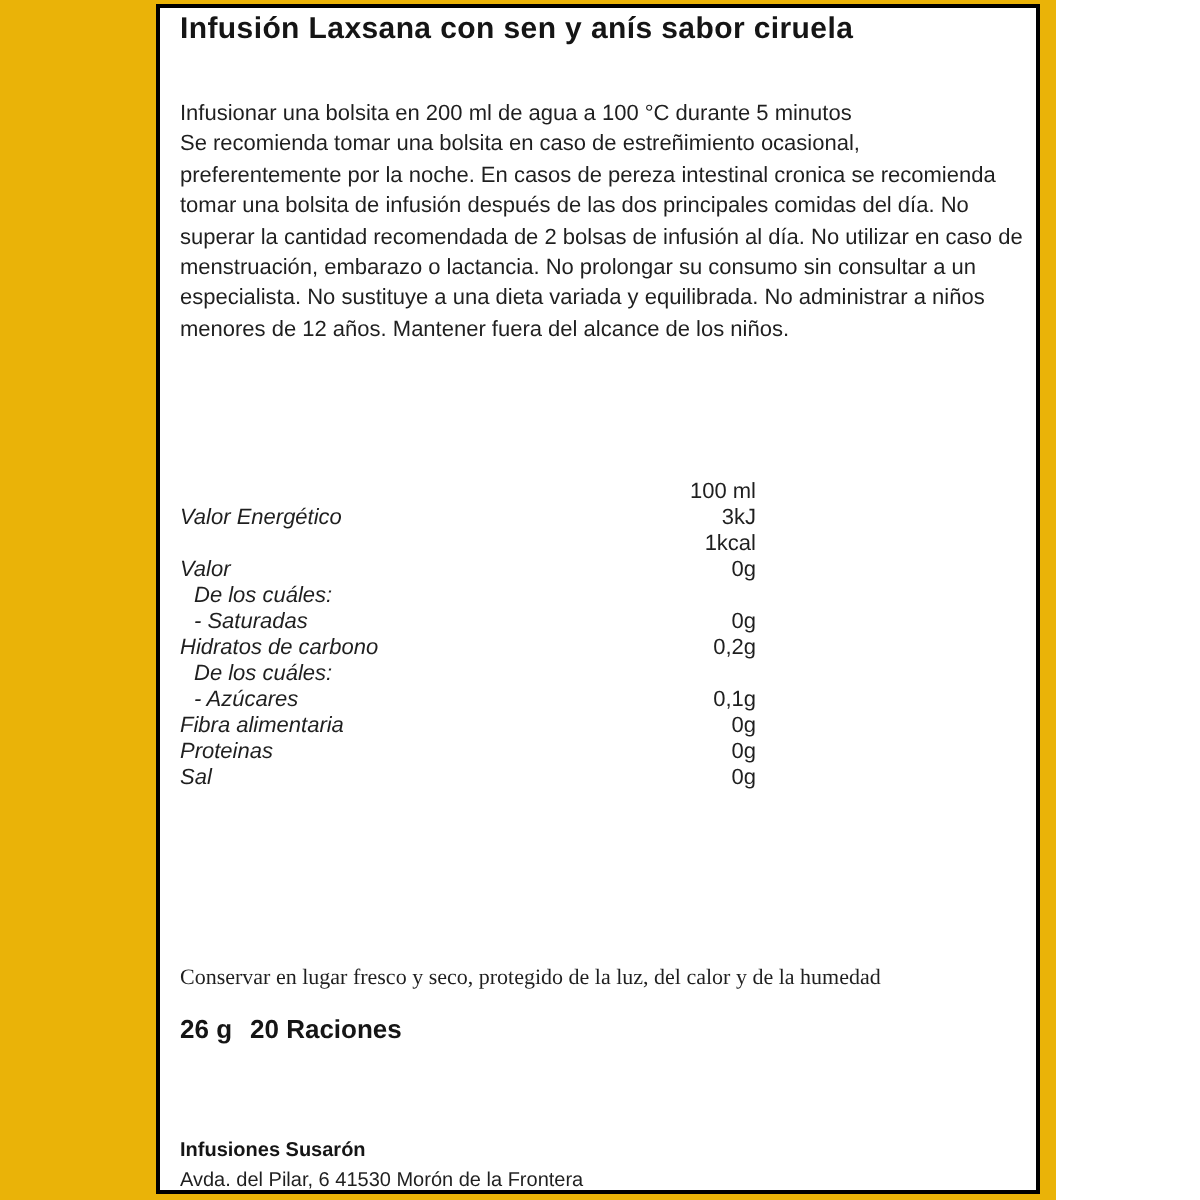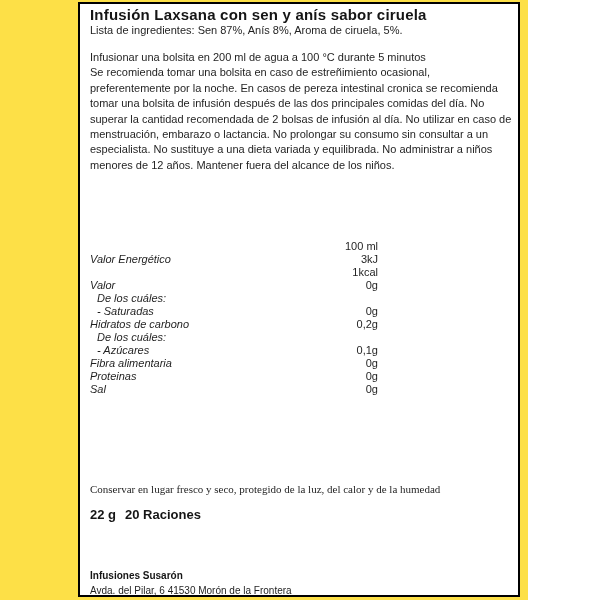--- a/index.html
+++ b/index.html
@@ -9,21 +9,21 @@
     width: 600px;
     height: 600px;
     font-family: "Liberation Sans", sans-serif;
     color: #1f1f1f;
     -webkit-font-smoothing: antialiased;
   }
   .page {
     position: relative;
     width: 528px;
     height: 600px;
-    background: #fde047;
+    background: #eab308;
     overflow: hidden;
   }
   .label-box {
     position: absolute;
     left: 78px;
     top: 2px;
     width: 442px;
     height: 595px;
     border: 2px solid #000000;
     box-sizing: border-box;
@@ -109,21 +109,20 @@
 </style>
 </head>
 <body>
 
 <div class="page">
   <div class="label-box">
     <div class="content">
 
       <div class="sec product-title">Infusión Laxsana con sen y anís sabor ciruela</div>
 
-      <div class="sec ingredients">Lista de ingredientes: Sen 87%, Anís 8%, Aroma de ciruela, 5%.</div>
 
       <div class="sec usage">
         <div>Infusionar una bolsita en 200 ml de agua a 100 °C durante 5 minutos</div>
         <div>Se recomienda tomar una bolsita en caso de estreñimiento ocasional, preferentemente por la noche. En casos de pereza intestinal cronica se recomienda tomar una bolsita de infusión después de las dos principales comidas del día. No superar la cantidad recomendada de 2 bolsas de infusión al día. No utilizar en caso de menstruación, embarazo o lactancia. No prolongar su consumo sin consultar a un especialista. No sustituye a una dieta variada y equilibrada. No administrar a niños menores de 12 años. Mantener fuera del alcance de los niños.</div>
       </div>
 
       <div class="sec nutrition">
         <div class="n-row">
           <div class="n-label"></div>
           <div class="n-value">100 ml</div>
@@ -170,21 +169,21 @@
         </div>
         <div class="n-row">
           <div class="n-label">Sal</div>
           <div class="n-value">0g</div>
         </div>
       </div>
 
       <div class="sec storage">Conservar en lugar fresco y seco, protegido de la luz, del calor y de la humedad</div>
 
       <div class="sec weight-line">
-        <span class="net-weight">22 g</span><span>20 Raciones</span>
+        <span class="net-weight">26 g</span><span>20 Raciones</span>
       </div>
 
       <div class="sec manufacturer">
         <div class="name">Infusiones Susarón</div>
         <div>Avda. del Pilar, 6 41530 Morón de la Frontera</div>
         <div>España</div>
       </div>
 
     </div>
   </div>

